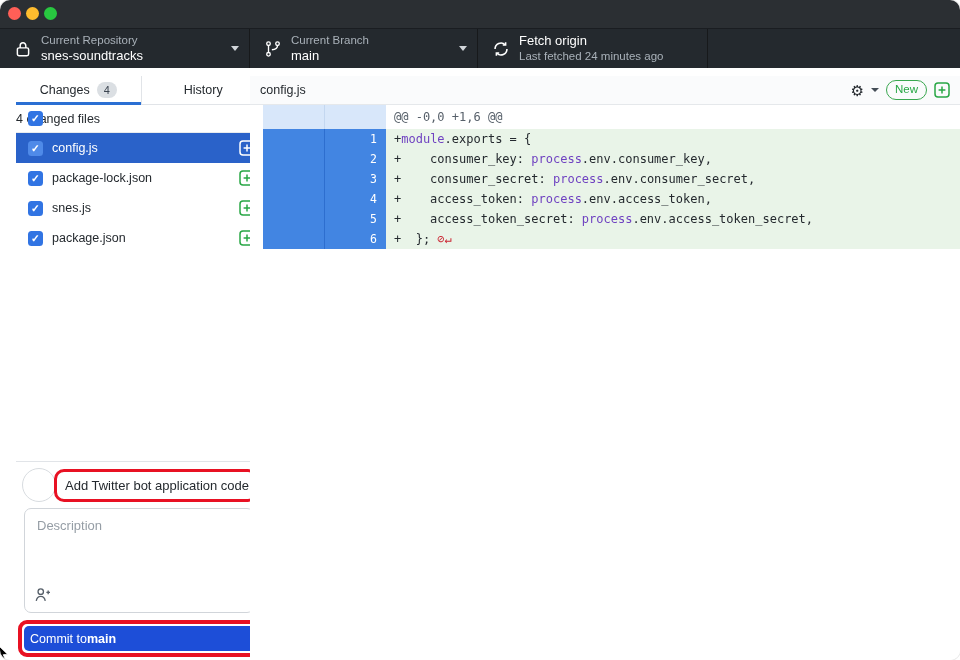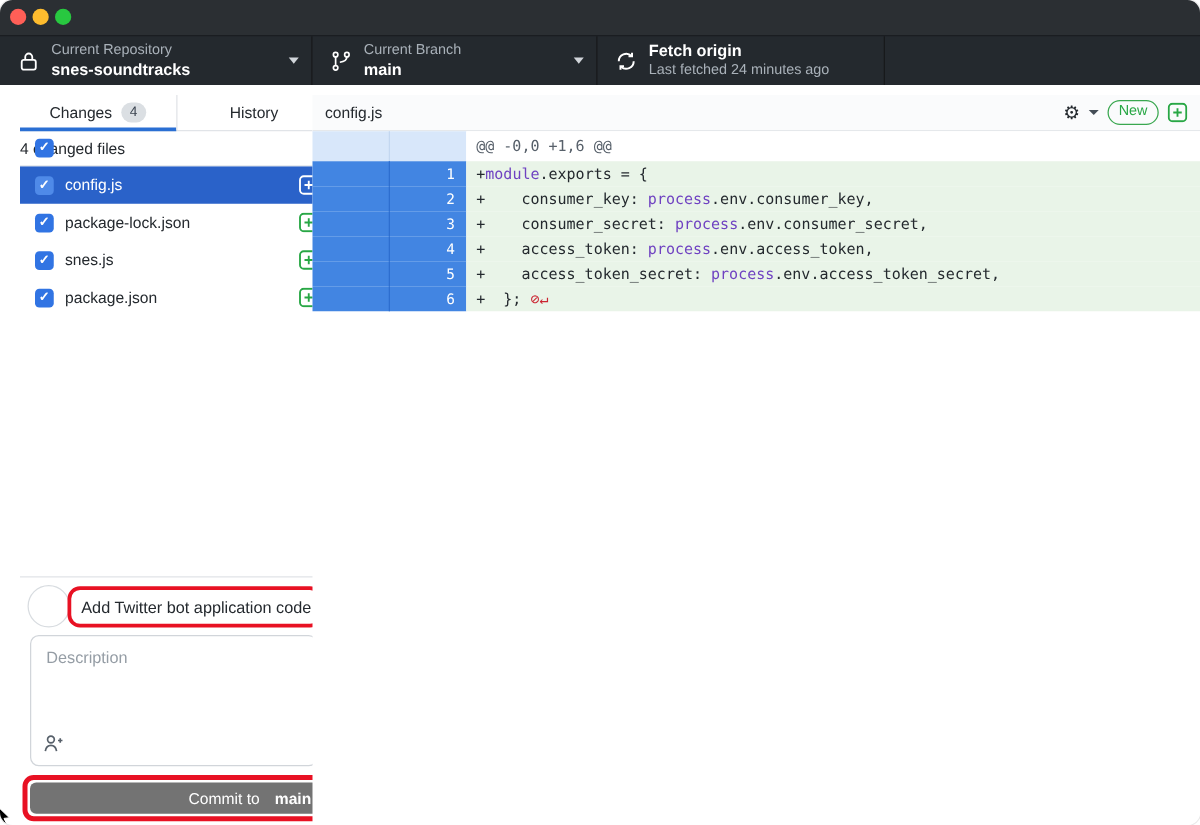--- a/index.html
+++ b/index.html
@@ -13,21 +13,21 @@
   .light.red{left:8px;background:#ff5f57;}
   .light.yellow{left:26px;background:#febc2e;}
   .light.green{left:44px;background:#28c840;}
 
   
   .toolbar{position:absolute;left:0;top:28px;width:960px;height:40px;background:#24292e;display:flex;border-top:1px solid #1a1d21;align-items:flex-end;}
   .tb-section{display:flex;align-items:center;padding:0 10px 0 14px;position:relative;height:100%;border-right:1px solid #17191b;cursor:default;}
   .tb-section .ticon{width:18px;height:18px;margin-right:9px;flex:none;}
   .tb-texts{display:flex;flex-direction:column;justify-content:center;line-height:1.25;}
   .tb-label{font-size:11.5px;color:#a9b1b9;}
-  .tb-value{font-size:13px;font-weight:bold;color:#ffffff;}
+  .tb-value{font-size:13px;font-weight:normal;color:#ffffff;}
   .caret-down{width:0;height:0;border-left:4.5px solid transparent;border-right:4.5px solid transparent;border-top:5px solid #d1d5da;margin-left:auto;}
   .tb-repo{width:250px;}
   .tb-branch{width:228px;}
   .tb-fetch{width:230px;}
   .tb-fill{flex:1;border-right:none;}
 
   
   .sidebar{position:absolute;left:16px;top:76px;width:250px;height:584px;background:#fff;border-right:1px solid #e1e4e8;}
   .tabs{display:flex;height:29px;border-bottom:1px solid #e1e4e8;}
   .tab{width:125px;display:flex;align-items:center;justify-content:center;font-size:12.5px;color:#24292e;position:relative;cursor:pointer;}
@@ -50,35 +50,35 @@
   
   .commit-panel{position:absolute;left:0;top:385px;width:249px;height:199px;border-top:1px solid #e1e4e8;background:#fff;}
   .avatar{position:absolute;left:6px;top:6px;width:34px;height:34px;border-radius:50%;background:#fff;border:1px solid #d8dce0;}
   .summary-hl{position:absolute;left:38px;top:7px;width:204px;height:33px;border:3.5px solid #e81123;border-radius:10px;background:#fff;display:flex;align-items:center;padding:0 8px;}
   .summary-text{font-size:13px;color:#24292e;white-space:nowrap;}
   .desc-box{position:absolute;left:8px;top:46px;width:230px;height:105px;border:1px solid #d1d5da;border-radius:7px;background:#fff;}
   .desc-box textarea{position:absolute;left:0;top:0;width:100%;height:75px;border:none;outline:none;resize:none;font-family:"Liberation Sans",sans-serif;font-size:13px;color:#24292e;padding:9px 12px;background:transparent;}
   .desc-box textarea::placeholder{color:#959da5;opacity:1;}
   .coauthor-ic{position:absolute;left:9px;bottom:8px;width:18px;height:18px;color:#57606a;cursor:pointer;}
   .commit-hl{position:absolute;left:2px;top:158px;width:243px;height:37px;border:4px solid #e81123;border-radius:9px;padding:2px;background:#fff;}
-  .commit-btn{width:100%;height:100%;background:#737373;border:none;border-radius:5px;color:#fff;font-family:"Liberation Sans",sans-serif;font-size:12.5px;display:inline-flex;align-items:center;justify-content:flex-end;gap:12px;cursor:pointer;}
+  .commit-btn{width:100%;height:100%;background:#1d4ed8;border:none;border-radius:5px;color:#fff;font-family:"Liberation Sans",sans-serif;font-size:12.5px;display:inline-flex;align-items:center;justify-content:flex-start;gap:0;cursor:pointer;}
   .commit-btn .branch-name{font-weight:bold;}
 
   
   .main{position:absolute;left:250px;top:76px;width:710px;height:584px;background:#fff;}
   .main-header{height:29px;background:#fafbfc;border-bottom:1px solid #e5e8eb;display:flex;align-items:center;padding:0 10px;}
   .main-file{font-size:12.5px;color:#24292e;}
   .mh-right{margin-left:auto;display:flex;align-items:center;gap:7px;}
   .gear{font-size:15px;color:#24292e;line-height:1;cursor:pointer;}
   .mh-caret{width:0;height:0;border-left:4px solid transparent;border-right:4px solid transparent;border-top:4.5px solid #444d56;cursor:pointer;}
   .new-badge{border:1.5px solid #39a74f;color:#28a745;border-radius:10px;font-size:11.5px;padding:0.5px 8px 1.5px;line-height:1.4;}
   .mh-plus{width:16px;height:16px;color:#28a745;cursor:pointer;}
 
   
-  .diff{font-family:"DejaVu Sans Mono","Liberation Mono",monospace;font-size:12px;}
+  .diff{font-family:"DejaVu Sans Mono","Liberation Mono",monospace;font-size:12px;margin-left:13px;}
   .diff-row{display:flex;height:20px;line-height:20px;}
   .diff-row.hunk{height:24px;line-height:24px;}
   .gut{flex:none;}
   .g1{width:62px;}
   .g2{width:61px;text-align:right;padding-right:9px;font-size:11.5px;}
   .hunk .g1{background:#d8e7fa;border-right:1px solid #c3d7f0;}
   .hunk .g2{background:#d8e7fa;}
   .hunk .code{background:#ffffff;color:#57606a;}
   .added .g1{background:#4285e2;border-right:1px solid #2d6ecf;cursor:pointer;}
   .added .g2{background:#4285e2;color:#fff;cursor:pointer;}

